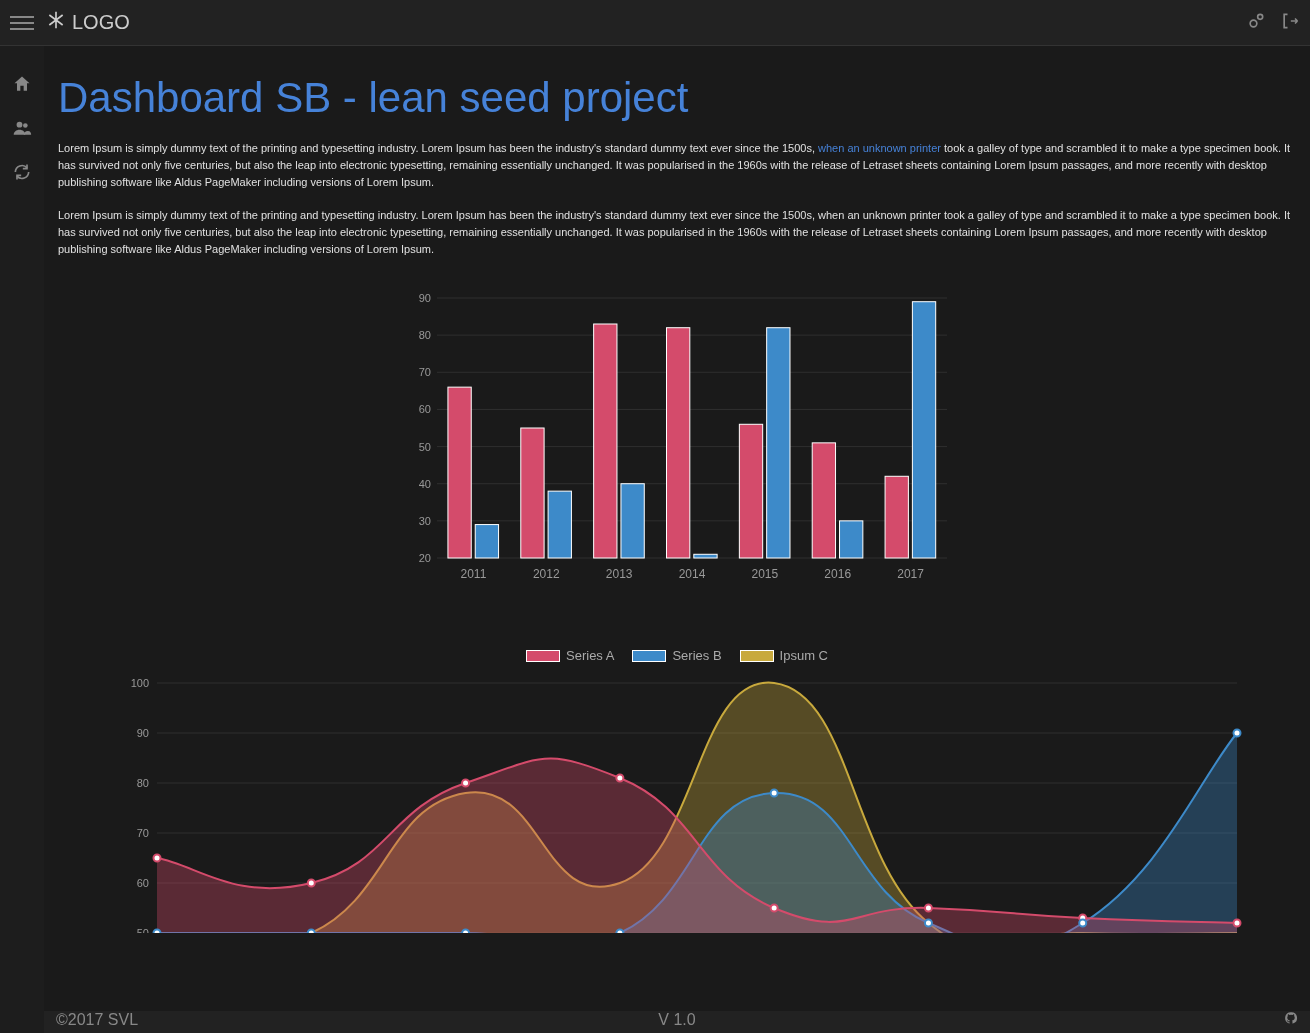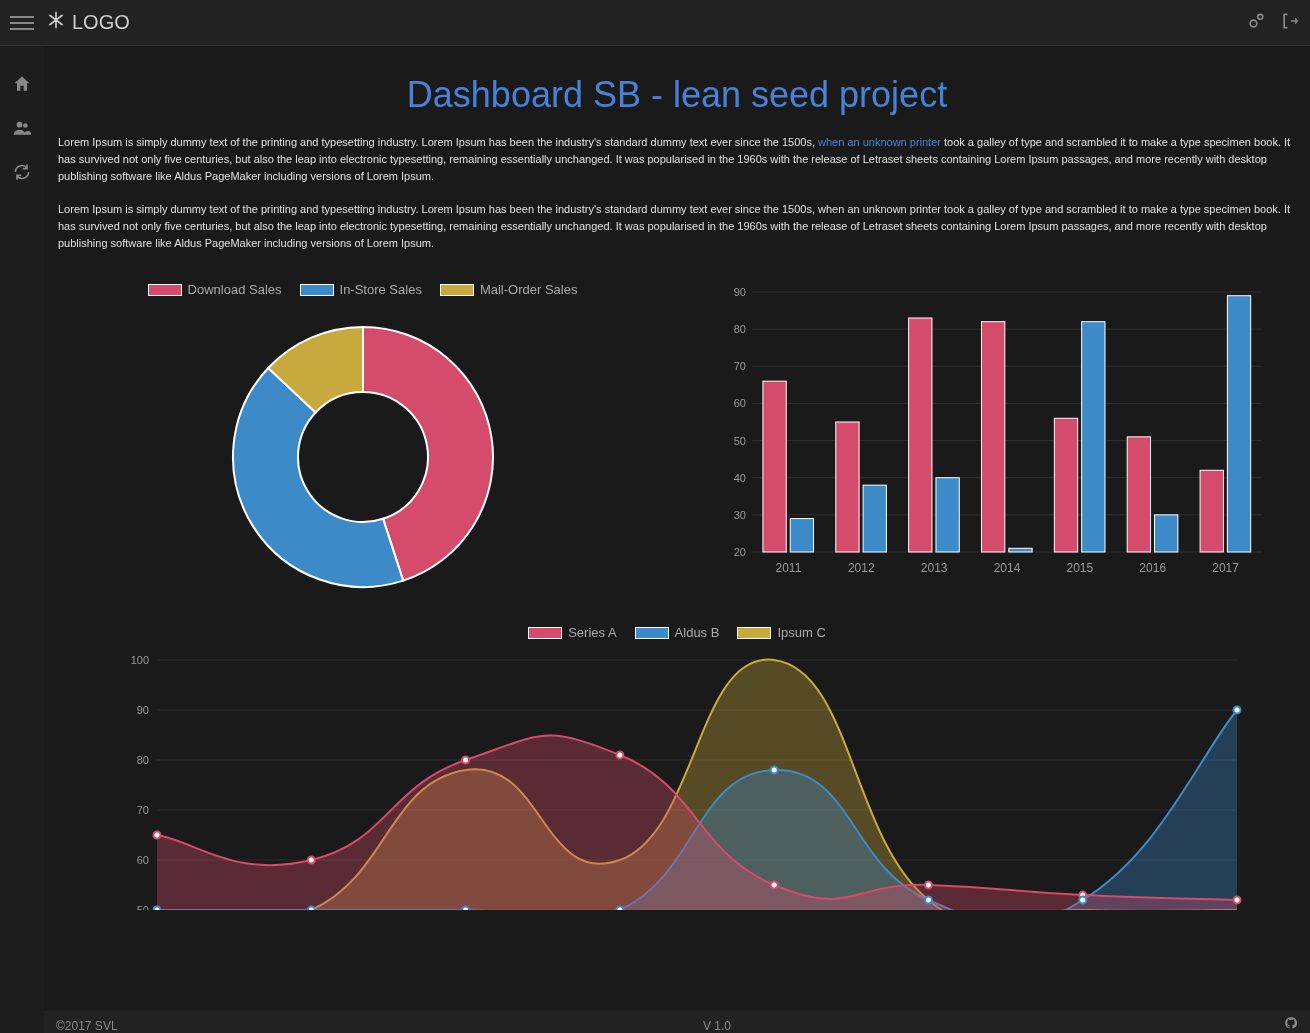--- a/index.html
+++ b/index.html
@@ -33,35 +33,35 @@
   background: #1d1d1d;
   min-height: calc(100vh - 46px);
   display: flex; flex-direction: column; align-items: center;
   padding-top: 28px; gap: 24px;
 }
 .sidebar a { color: #888; width: 20px; height: 20px; cursor: pointer; }
 .main { flex: 1; padding: 18px 14px 40px 14px; max-width: calc(100% - 44px); }
 h1.page-title {
   color: #4682d8;
   font-weight: 400;
-  text-align: center;
-  font-size: 36px;
+  text-align: left;
+  font-size: 42px;
   margin: 10px 0 18px;
 }
 .intro { font-size: 11px; line-height: 1.55; color: #e0e0e0; margin-bottom: 16px; }
 .intro a { color: #4682d8; text-decoration: none; }
 .charts-row { display: flex; gap: 20px; margin-top: 30px; }
 .chart-box { flex: 1; }
 .legend { display: flex; justify-content: center; gap: 18px; margin-bottom: 10px; font-size: 13px; color: #aaa; }
 .legend-item { display: flex; align-items: center; gap: 6px; }
 .swatch { width: 34px; height: 12px; border: 1px solid #fff; }
 .chart-canvas { display: block; margin: 0 auto; }
-.full-chart { margin-top: 18px; }
-.footer { position: fixed; bottom: 0; left: 44px; right: 0; height: 22px; background: #222; font-size: 12px; color: #888; display: flex; align-items: flex-end; padding: 0 12px; }
-.footer .center { position: absolute; left: 50%; transform: translateX(-50%); margin-left: 40px; }
+.full-chart { margin-top: 60px; }
+.footer { position: fixed; bottom: 0; left: 44px; right: 0; height: 22px; background: #222; font-size: 16px; color: #888; display: flex; align-items: flex-start; padding: 0 12px; }
+.footer .center { position: absolute; left: 50%; transform: translateX(-50%); }
 .footer .right { margin-left: auto; }
 </style>
 </head>
 <body>
 
 <div class="topbar">
   <div class="hamburger">
     <span></span>
       <span></span>
       <span></span>
@@ -114,41 +114,20 @@
 
   <div class="main">
     <h1 class="page-title">Dashboard SB - lean seed project</h1>
 
     <p class="intro">
       <span>Lorem Ipsum is simply dummy text of the printing and typesetting industry. Lorem Ipsum has been the industry's standard dummy text ever since the 1500s, </span><a href="#">when an unknown printer</a><span> took a galley of type and scrambled it to make a type specimen book. It has survived not only five centuries, but also the leap into electronic typesetting, remaining essentially unchanged. It was popularised in the 1960s with the release of Letraset sheets containing Lorem Ipsum passages, and more recently with desktop publishing software like Aldus PageMaker including versions of Lorem Ipsum.</span>
     </p>
     <p class="intro">Lorem Ipsum is simply dummy text of the printing and typesetting industry. Lorem Ipsum has been the industry's standard dummy text ever since the 1500s, when an unknown printer took a galley of type and scrambled it to make a type specimen book. It has survived not only five centuries, but also the leap into electronic typesetting, remaining essentially unchanged. It was popularised in the 1960s with the release of Letraset sheets containing Lorem Ipsum passages, and more recently with desktop publishing software like Aldus PageMaker including versions of Lorem Ipsum.</p>
 
     <div class="charts-row">
-      <div class="chart-box">
-        <div class="legend" id="legend-0">
-            <div class="legend-item">
-              <div class="swatch" style="background: rgb(212, 75, 107);"></div>
-              <span>Download Sales</span>
-            </div>
-            <div class="legend-item">
-              <div class="swatch" style="background: rgb(61, 138, 201);"></div>
-              <span>In-Store Sales</span>
-            </div>
-            <div class="legend-item">
-              <div class="swatch" style="background: rgb(200, 169, 61);"></div>
-              <span>Mail-Order Sales</span>
-            </div>
-          </div>
-        <svg id="donut" class="chart-canvas" width="330" height="300">
-            <path d="M165 20 A130 130 0 0 1 205.17220926874316 273.63734711837 L185.0861046343716 211.818673559185 A65 65 0 0 0 165 85 Z" fill="#d44b6b" stroke="#fff" stroke-width="2"></path>
-            <path d="M205.17220926874316 273.63734711837 A130 130 0 0 1 70.23407843521647 61.00887622927051 L117.61703921760824 105.50443811463526 A65 65 0 0 0 185.0861046343716 211.818673559185 Z" fill="#3d8ac9" stroke="#fff" stroke-width="2"></path>
-            <path d="M70.23407843521647 61.00887622927051 A130 130 0 0 1 164.99999999999997 20 L165 85 A65 65 0 0 0 117.61703921760824 105.50443811463526 Z" fill="#c8a93d" stroke="#fff" stroke-width="2"></path>
-          </svg>
-      </div>
       <div class="chart-box">
         <svg id="bars" class="chart-canvas" width="560" height="300">
             <line x1="40" x2="550" y1="270" y2="270" stroke="#444" stroke-width="0.5"></line>
             <text x="34" y="274" text-anchor="end" fill="#999" font-size="11">20</text>
             <line x1="40" x2="550" y1="232.85714285714286" y2="232.85714285714286" stroke="#444" stroke-width="0.5"></line>
             <text x="34" y="236.85714285714286" text-anchor="end" fill="#999" font-size="11">30</text>
             <line x1="40" x2="550" y1="195.71428571428572" y2="195.71428571428572" stroke="#444" stroke-width="0.5"></line>
             <text x="34" y="199.71428571428572" text-anchor="end" fill="#999" font-size="11">40</text>
             <line x1="40" x2="550" y1="158.57142857142858" y2="158.57142857142858" stroke="#444" stroke-width="0.5"></line>
             <text x="34" y="162.57142857142858" text-anchor="end" fill="#999" font-size="11">50</text>
@@ -186,21 +165,21 @@
     </div>
 
     <div class="full-chart">
       <div class="legend" id="legend-2">
           <div class="legend-item">
             <div class="swatch" style="background: rgb(212, 75, 107);"></div>
             <span>Series A</span>
           </div>
           <div class="legend-item">
             <div class="swatch" style="background: rgb(61, 138, 201);"></div>
-            <span>Aldus B</span>
+            <span>Series B</span>
           </div>
           <div class="legend-item">
             <div class="swatch" style="background: rgb(200, 169, 61);"></div>
             <span>Ipsum C</span>
           </div>
         </div>
       <svg id="area" class="chart-canvas" width="1140" height="260">
           <line x1="50" x2="1130" y1="260" y2="260" stroke="#444" stroke-width="0.5"></line>
           <text x="42" y="264" text-anchor="end" fill="#999" font-size="11">50</text>
           <line x1="50" x2="1130" y1="210" y2="210" stroke="#444" stroke-width="0.5"></line>

